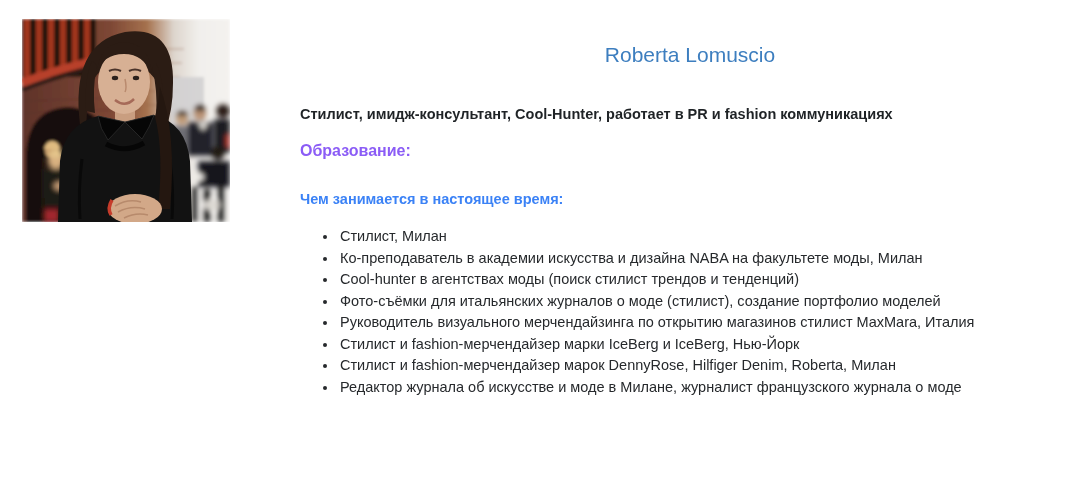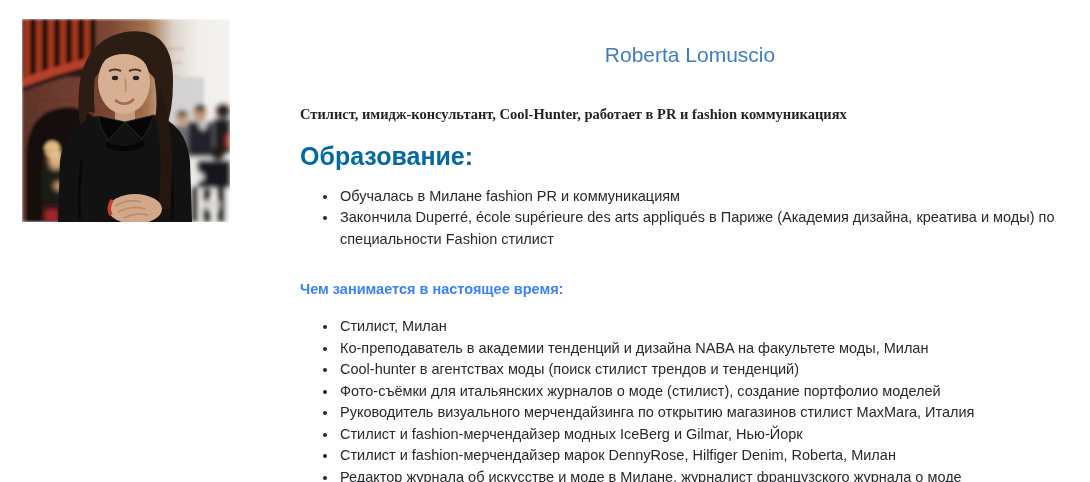--- a/index.html
+++ b/index.html
@@ -39,28 +39,27 @@
     line-height: 1.05;
     text-align: center;
     color: #3d7ebf;
   }
   p.intro {
     margin: 38px 0 0 0;
     font-size: 14.5px;
     font-weight: 700;
     line-height: 1.4;
     color: #1f2326;
-    font-family: Liberation Serif, serif;
   }
   h2.section-heading-big {
     margin: 19px 0 0 0;
-    font-size: 25px;
+    font-size: 16px;
     font-weight: 700;
     line-height: 1.05;
-    color: #0369a1;
+    color: #8b5cf6;
   }
   ul.bullet-list {
     margin: 16px 0 0 0;
     padding: 0 0 0 38px;
     font-size: 14.5px;
     line-height: 21.5px;
     color: #26292c;
   }
   ul.bullet-list li {
     padding-left: 2px;
@@ -210,31 +209,27 @@
       <path d="M90,181 q-5,8 -1,15" stroke="#c63b2a" stroke-width="3.5" fill="none"></path>
     </svg>
   </div>
 
   <div class="content">
     <h1 class="page-title">Roberta Lomuscio</h1>
 
     <p class="intro">Стилист, имидж-консультант, Cool-Hunter, работает в PR и fashion коммуникациях</p>
 
     <h2 class="section-heading-big">Образование:</h2>
-    <ul class="bullet-list">
-        <li>Обучалась в Милане fashion PR и коммуникациям</li>
-        <li>Закончила Duperré, école supérieure des arts appliqués в Париже (Академия дизайна, креатива и моды) по специальности Fashion стилист</li>
-      </ul>
 
     <p class="section-heading-small">Чем занимается в настоящее время:</p>
     <ul class="bullet-list second">
         <li>Стилист, Милан</li>
-        <li>Ко-преподаватель в академии тенденций и дизайна NABA на факультете моды, Милан</li>
+        <li>Ко-преподаватель в академии искусства и дизайна NABA на факультете моды, Милан</li>
         <li>Cool-hunter в агентствах моды (поиск стилист трендов и тенденций)</li>
         <li>Фото-съёмки для итальянских журналов о моде (стилист), создание портфолио моделей</li>
         <li>Руководитель визуального мерчендайзинга по открытию магазинов стилист MaxMara, Италия</li>
-        <li>Стилист и fashion-мерчендайзер модных IceBerg и Gilmar, Нью-Йорк</li>
+        <li>Стилист и fashion-мерчендайзер марки IceBerg и IceBerg, Нью-Йорк</li>
         <li>Стилист и fashion-мерчендайзер марок DennyRose, Hilfiger Denim, Roberta, Милан</li>
         <li>Редактор журнала об искусстве и моде в Милане, журналист французского журнала о моде</li>
       </ul>
   </div>
 
 </div>
 
 </body></html>

